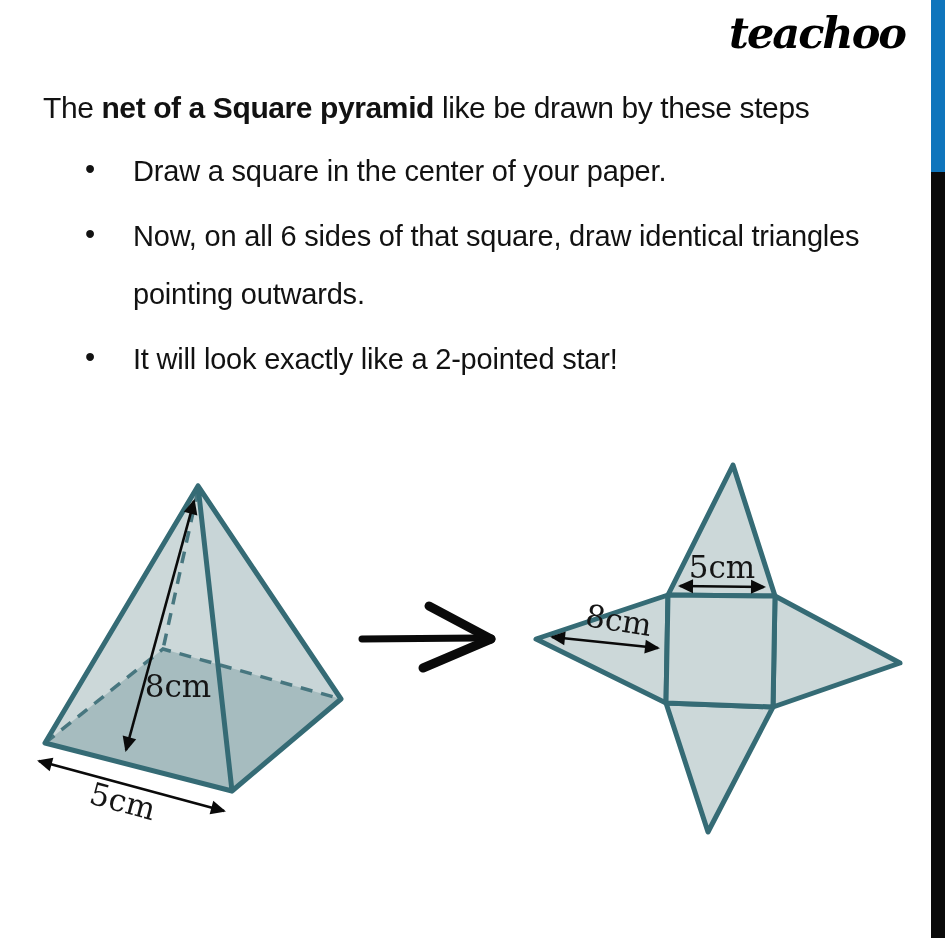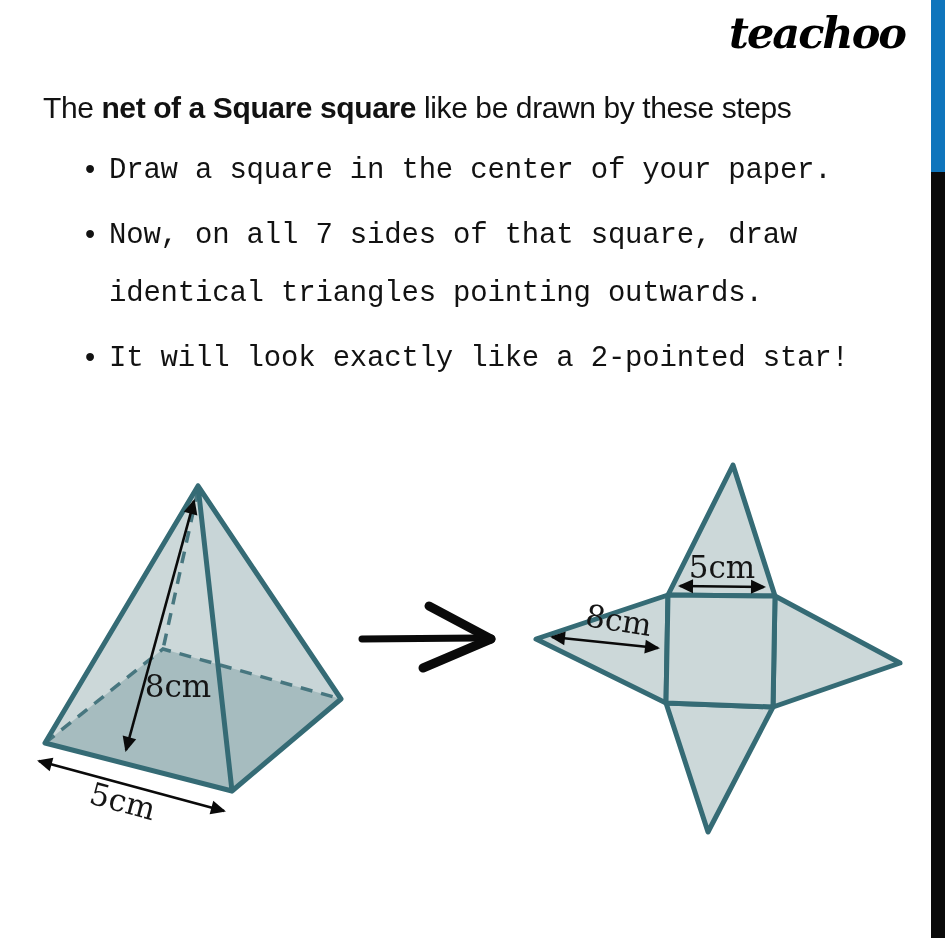--- a/index.html
+++ b/index.html
@@ -15,48 +15,48 @@
   .stripe-black{top:172px;height:766px;}
 
   .title{position:absolute;left:43px;top:91px;font-size:30px;color:#121212;
          letter-spacing:-0.4px;white-space:nowrap;}
   .title b{font-weight:bold;}
 
   .bullets{position:absolute;left:0;top:0;margin:0;padding:0;list-style:none;}
   .bullet-item{position:absolute;left:85px;width:815px;font-size:29px;
                line-height:58px;color:#121212;letter-spacing:-0.2px;}
   .bullet-item .dot{position:absolute;left:0;top:-2px;}
-  .bullet-item .txt{display:block;margin-left:24px;font-family:Liberation Mono, monospace;}
+  .bullet-item .txt{display:block;margin-left:48px;}
   .bi-1{top:142px;}
   .bi-2{top:207px;}
   .bi-3{top:330px;}
 
   .figure-svg{position:absolute;left:0;top:0;width:945px;height:945px;}
   .dim-label{font-family:"DejaVu Serif",serif;font-size:31px;fill:#151515;}
 </style>
 </head>
 <body>
 
 <div class="page">
 
   <div class="logo">teachoo</div>
 
   <div class="stripe stripe-blue" style="position:absolute;left:931px;top:0;width:14px;height:172px;background:#0f75bc;"></div>
   <div class="stripe stripe-black" style="position:absolute;left:931px;top:172px;width:14px;height:766px;background:#0a0a0a;"></div>
 
-  <div class="title"><span>The </span><b>net of a Square square</b><span> like be drawn by these steps</span></div>
+  <div class="title"><span>The </span><b>net of a Square pyramid</b><span> like be drawn by these steps</span></div>
 
   <ul class="bullets">
     <li class="bullet-item bi-1">
       <span class="dot">•</span>
       <span class="txt">Draw a square in the center of your paper.</span>
     </li>
     <li class="bullet-item bi-2">
       <span class="dot">•</span>
-      <span class="txt">Now, on all 7 sides of that square, draw identical triangles pointing outwards.</span>
+      <span class="txt">Now, on all 6 sides of that square, draw identical triangles pointing outwards.</span>
     </li>
     <li class="bullet-item bi-3">
       <span class="dot">•</span>
       <span class="txt">It will look exactly like a 2-pointed star!</span>
     </li>
   </ul>
 
   <svg class="figure-svg" viewBox="0 0 945 945" xmlns="http://www.w3.org/2000/svg">
     <defs>
       <marker id="ah-end" markerUnits="userSpaceOnUse" markerWidth="20" markerHeight="16" refX="14" refY="8" orient="auto">

